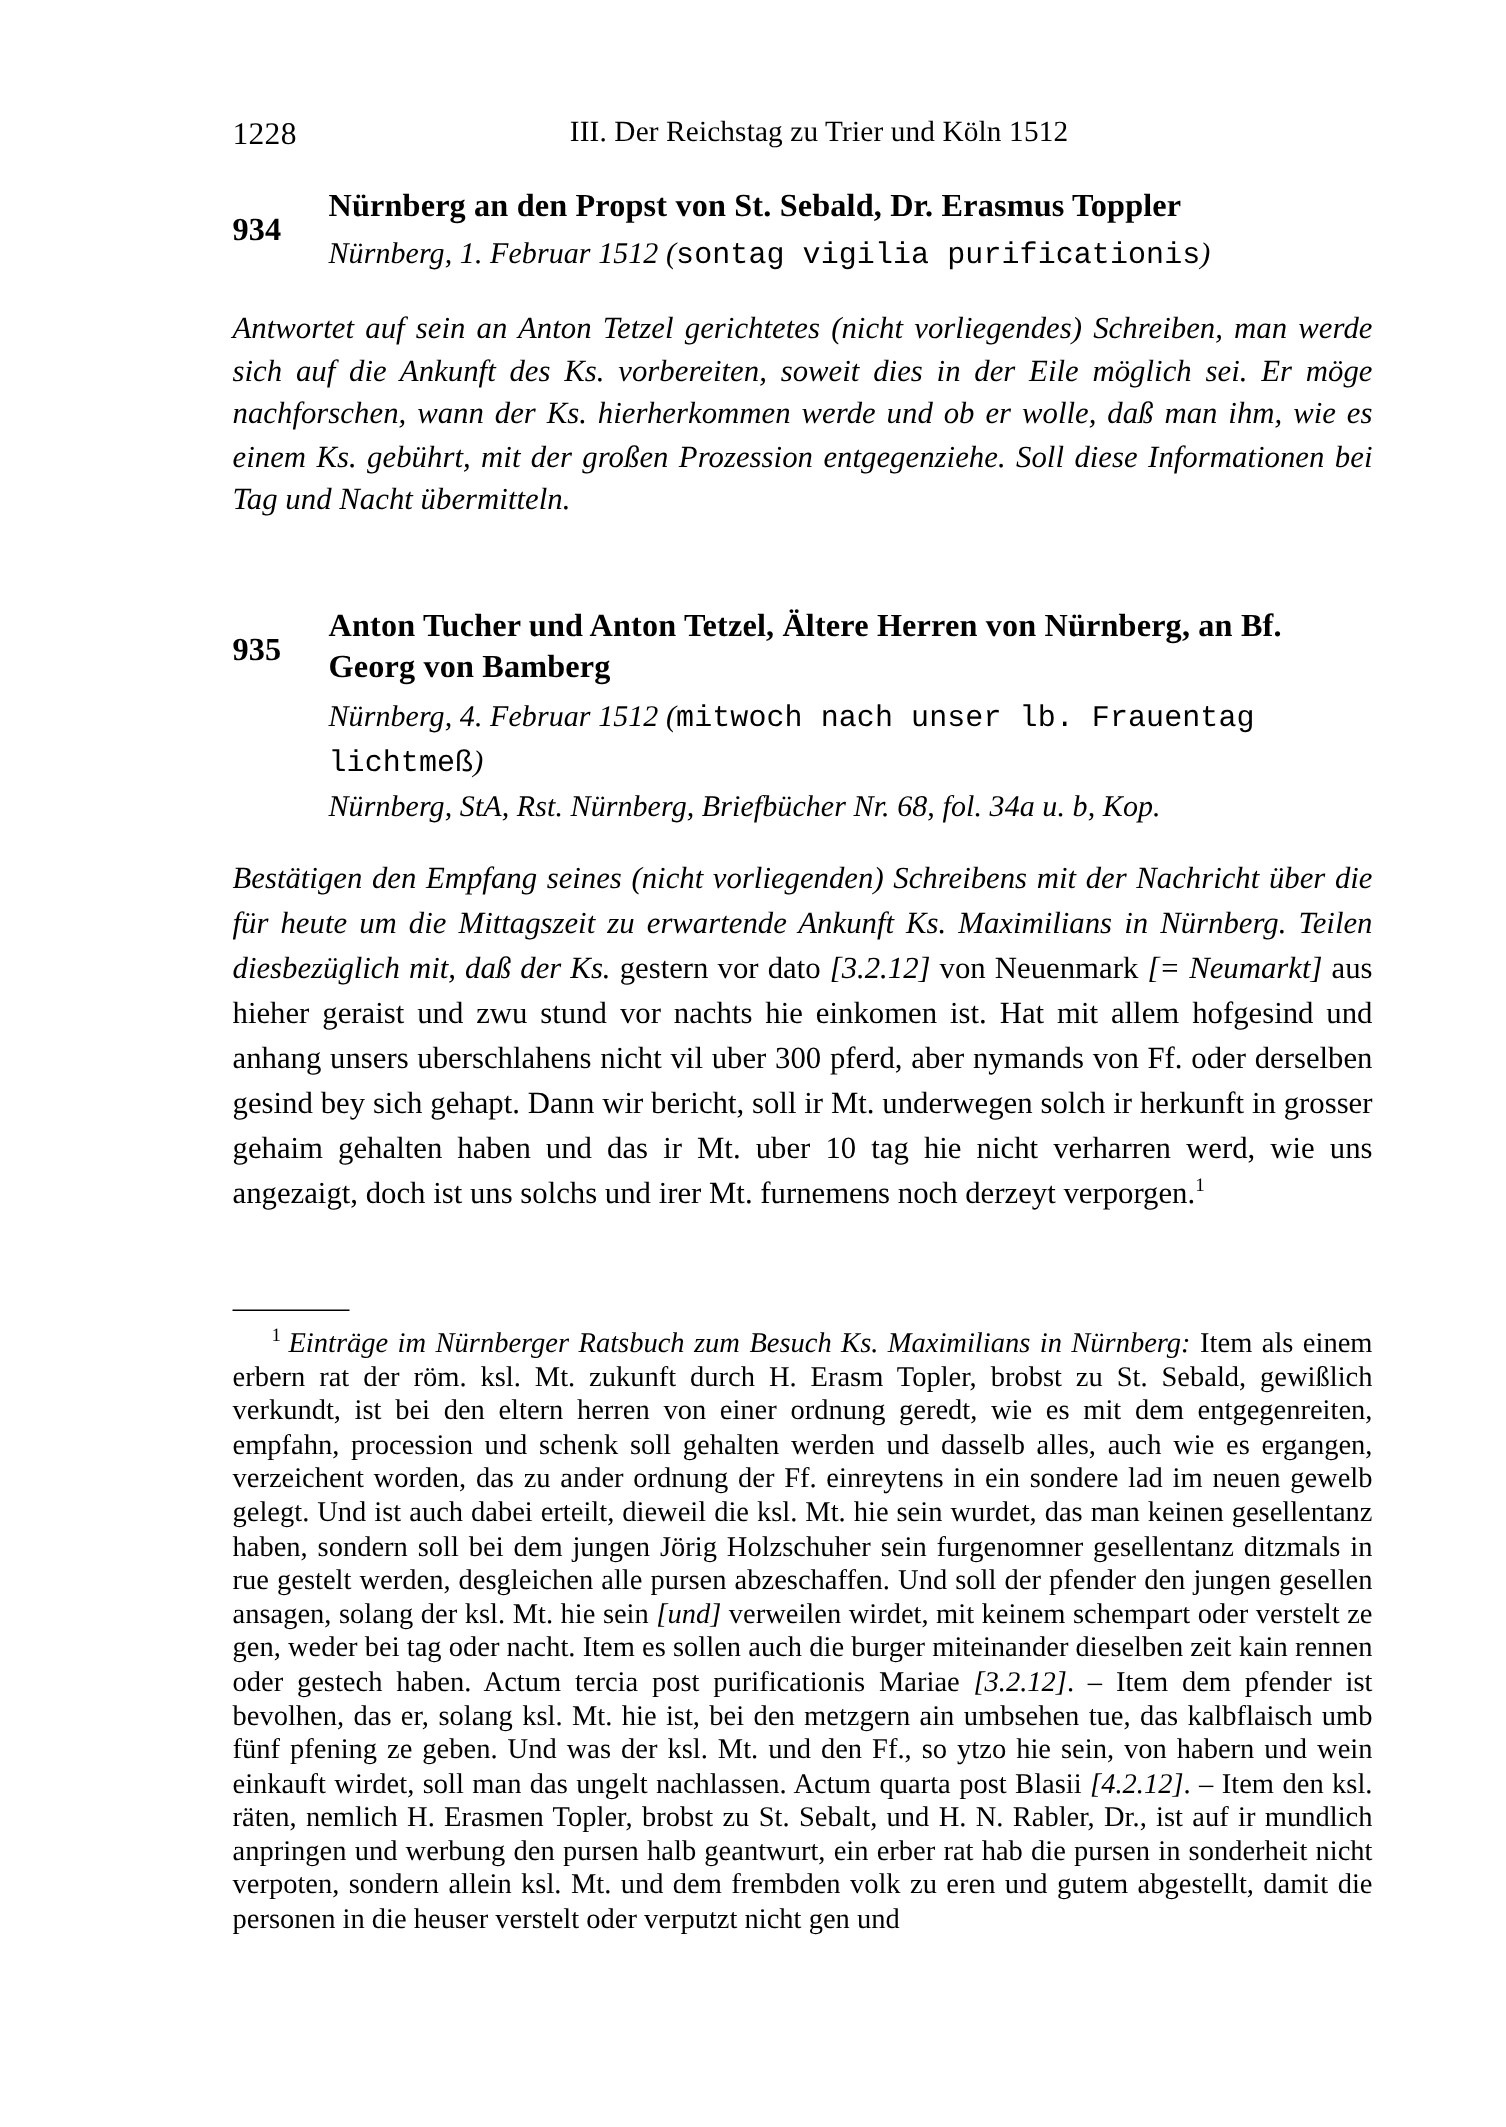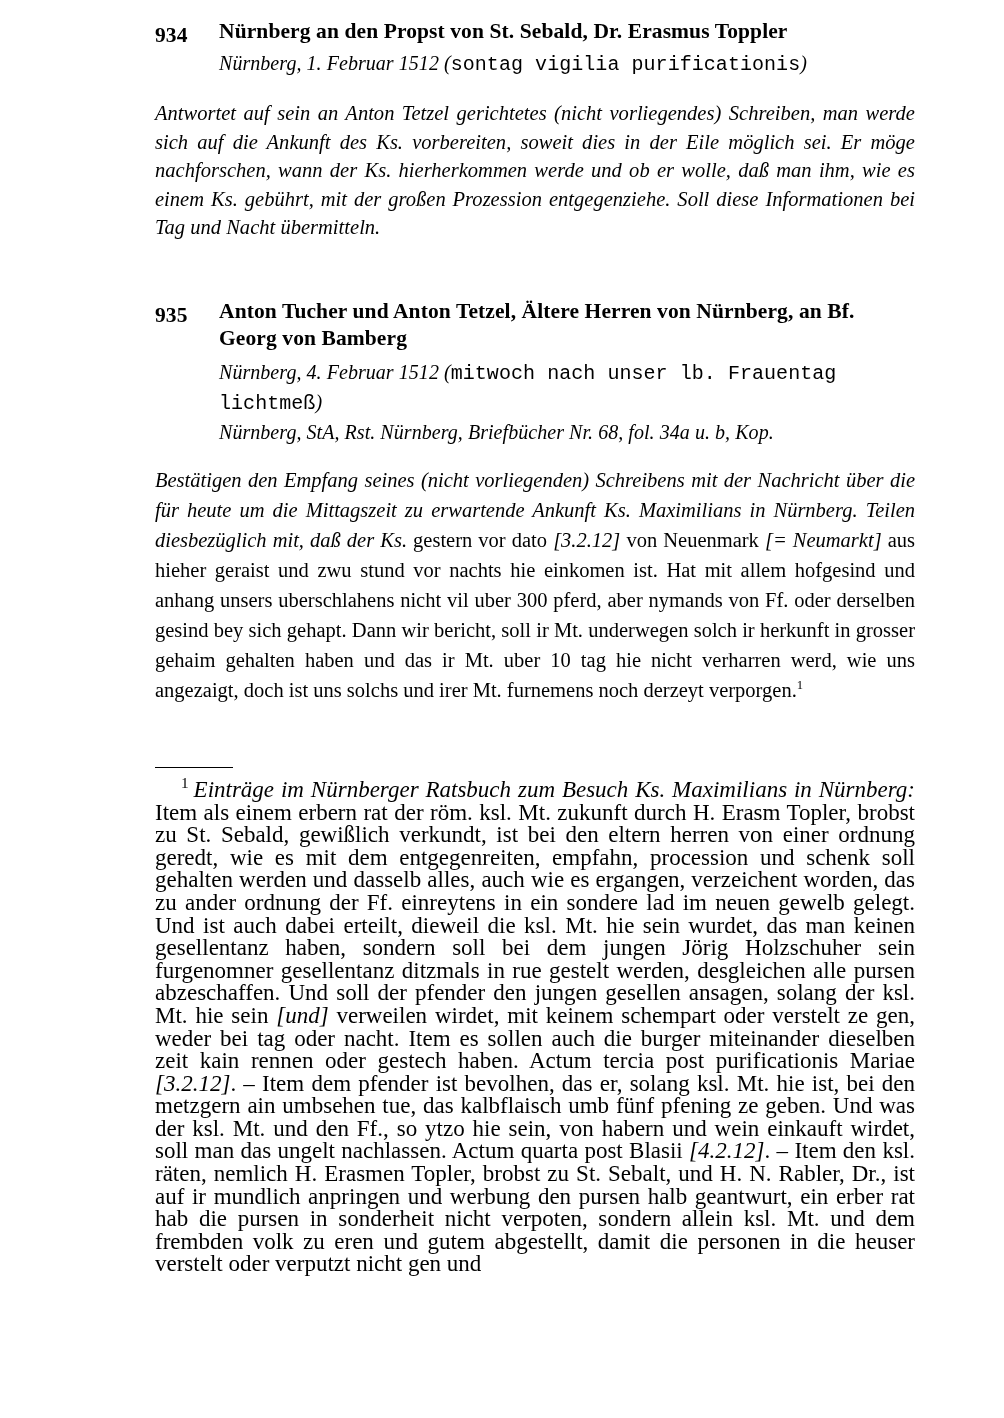--- a/index.html
+++ b/index.html
@@ -56,21 +56,21 @@
     position: relative;
     padding-left: 64px;
     font-weight: bold;
     font-size: 21.5px;
     line-height: 27px;
     letter-spacing: 0.1px;
   }
   .entry-head .num {
     position: absolute;
     left: 0;
-    top: 4px;
+    top: 16px;
     font-weight: bold;
     font-size: 21.5px;
   }
   .entry-subline {
     padding-left: 64px;
     font-style: italic;
     font-size: 20px;
     line-height: 29px;
     letter-spacing: 0.05px;
   }
@@ -113,39 +113,43 @@
   .footnote-area {
     margin-top: 62px;
   }
   .fn-rule {
     width: 78px;
     height: 1px;
     background: #000;
     margin-bottom: 11px;
   }
   .footnote {
-    font-size: 23px;
+    font-size: 19px;
     line-height: 22.6px;
     text-align: justify;
     text-justify: inter-word;
     text-indent: 26px;
   }
   .footnote .fn-mark {
     font-size: 0.66em;
     vertical-align: super;
     line-height: 0;
     margin-right: 5px;
   }
   .footnote .it { font-style: italic; }
 </style>
 </head>
 <body>
 
 <div class="page">
 
+  <div class="runhead">
+    <span class="folio">1228</span>
+    <span class="title">III. Der Reichstag zu Trier und Köln 1512</span>
+  </div>
 
   <div class="gap-934-head"></div>
 
   <div class="entry">
     <div class="entry-head">
       <span class="num">934</span>
       <span>Nürnberg an den Propst von St. Sebald, Dr. Erasmus Toppler</span>
     </div>
     <div class="gap-head-sub"></div>
     <div class="entry-subline">

